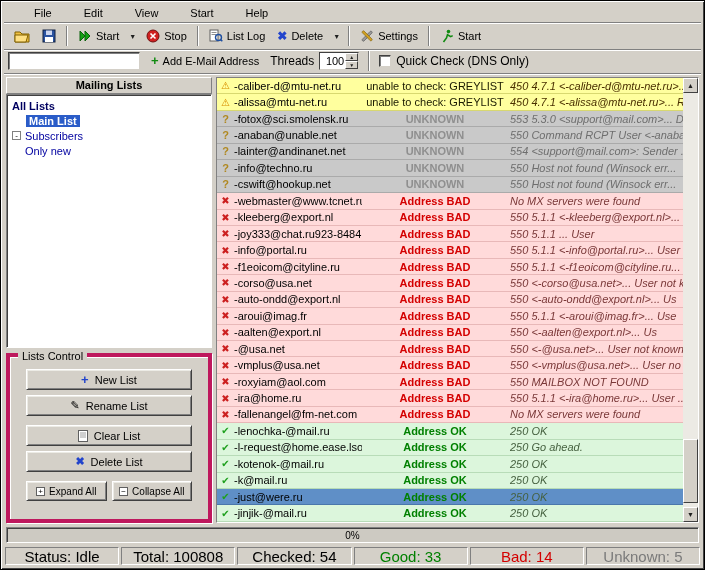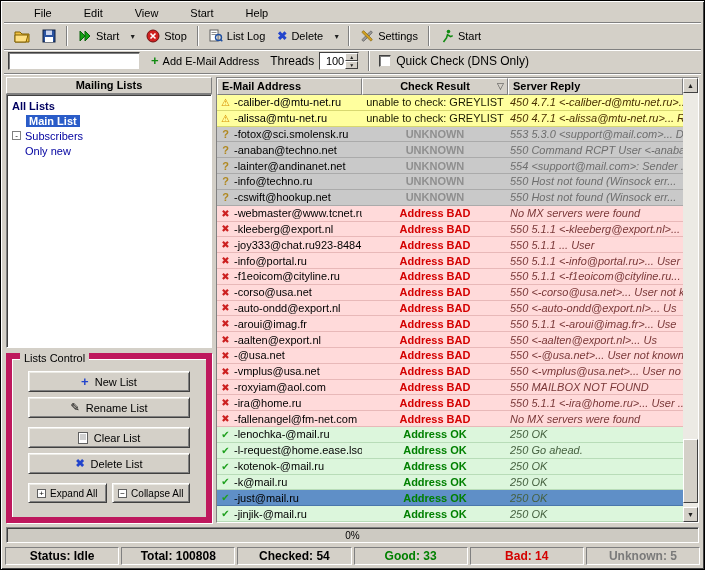--- a/index.html
+++ b/index.html
@@ -45,21 +45,21 @@
   .main { flex:1; display:flex; gap:4px; padding:3px 2px 2px; min-height:0; }
   .leftpanel { width:206px; display:flex; flex-direction:column; flex:0 0 auto; }
   .hdrband { height:17px; background:#d4d0c8; border:1px solid; border-color:#fff #808080 #808080 #fff; font-size:11px; font-weight:bold; text-align:center; line-height:15px; flex:0 0 auto; }
 
   .tree { flex:1; background:#fff; border:1px solid; border-color:#808080 #fff #fff #808080; box-shadow: inset 1px 1px 0 #404040; padding:3px 0; overflow:hidden; }
   .tree-item { display:flex; align-items:center; height:15px; font-size:11px; color:#0000a0; white-space:nowrap; cursor:default; }
   .tree-item.bold .tlabel { font-weight:bold; color:#000060; }
   .tree-item.sel .tlabel { background:#2a5cc8; color:#fff; font-weight:bold; padding:0 3px; }
   .expander { width:9px; height:9px; border:1px solid #808080; background:#fff; font-size:8px; line-height:7px; text-align:center; color:#000; margin-right:4px; flex:0 0 auto; }
 
-  .lists-control { height:170px; flex:0 0 auto; margin-top:5px; border:6px solid #be185d; box-shadow: inset 1px 1px 0 #fff, 1px 1px 0 #fff; position:relative; padding:12px 16px 16px; }
+  .lists-control { height:170px; flex:0 0 auto; margin-top:5px; border:4px solid #be185d; box-shadow: inset 1px 1px 0 #fff, 1px 1px 0 #fff; position:relative; padding:12px 16px 16px; }
   .lc-title { position:absolute; top:-7px; left:8px; background:#d4d0c8; font-size:11px; padding:0 4px; }
   .lcbtn { width:100%; height:21px; background:#d4d0c8; border:1px solid; border-color:#fff #404040 #404040 #fff; box-shadow: inset 1px 1px 0 #ecebe5, inset -1px -1px 0 #808080; font-size:11px; display:flex; align-items:center; justify-content:center; gap:6px; margin-bottom:5px; cursor:default; }
   .lcbtn.gap { margin-top:9px; }
   .lc-ic { font-size:11px; }
   .lc-ic.plus { color:#2244cc; font-weight:bold; font-size:13px; }
   .lc-ic.cross { color:#2244cc; font-weight:bold; }
   .lc-row { display:flex; gap:5px; margin-top:9px; }
   .lcbtn.small { flex:1; height:20px; margin:0; font-size:10px; gap:4px; padding:0 2px; }
   .mini-box { width:9px; height:9px; border:1px solid #606060; background:#fff; font-size:8px; line-height:7px; text-align:center; color:#000; flex:0 0 auto; }
 
@@ -102,21 +102,21 @@
 
   
   .vscroll { width:15px; flex:0 0 auto; display:flex; flex-direction:column; background:#eceae4; }
   .sbtn { height:15px; background:#d4d0c8; border:1px solid; border-color:#fff #404040 #404040 #fff; font-size:7px; line-height:13px; text-align:center; color:#202020; flex:0 0 auto; }
   .strack { flex:1; position:relative; }
   .sthumb { position:absolute; left:0; right:0; bottom:4px; height:64px; background:#d4d0c8; border:1px solid; border-color:#fff #404040 #404040 #fff; }
 
   
   .progress { height:16px; margin:2px 2px 2px; border:1px solid; border-color:#808080 #fff #fff #808080; box-shadow: inset 1px 1px 0 #404040; background:#cdcac2; font-size:10px; display:flex; align-items:center; justify-content:center; flex:0 0 auto; }
   .statusbar { height:21px; display:flex; gap:2px; padding:2px 1px 1px; flex:0 0 auto; }
-  .sb-panel { flex:1; border:1px solid; border-color:#808080 #fff #fff #808080; font-size:12px; font-weight:bold; display:flex; align-items:center; justify-content:center; white-space:nowrap; overflow:hidden; }
+  .sb-panel { flex:1; border:1px solid; border-color:#808080 #fff #fff #808080; font-size:15px; font-weight:normal; display:flex; align-items:center; justify-content:center; white-space:nowrap; overflow:hidden; }
 </style>
 </head>
 <body>
 
 <div class="window">
 
 
   <div class="menubar" id="menu-items">
       <div class="menu-item">File</div>
       <div class="menu-item">Edit</div>
@@ -261,28 +261,20 @@
             <span class="mini-box">−</span>
             <span>Collapse All</span>
           </div>
         </div>
       </div>
     </div>
 
     <div class="rightpanel">
       <div class="table-wrap">
         <div class="table">
-          <div class="thead">
-            <div class="th c1">E-Mail Address</div>
-            <div class="th c2">
-              <span>Check Result</span>
-              <span class="sortglyph">▽</span>
-            </div>
-            <div class="th c3">Server Reply</div>
-          </div>
           <div class="tbody" id="rows">
               <div class="trow st-greylist">
                 <div class="tc c1">
                   <span class="ricon i-greylist">⚠</span>
                   <span>-caliber-d@mtu-net.ru</span>
                 </div>
                 <div class="tc c2 c-result">unable to check: GREYLIST</div>
                 <div class="tc c3 c-reply">450 4.7.1 &lt;-caliber-d@mtu-net.ru&gt;...</div>
               </div>
               <div class="trow st-greylist">
@@ -297,21 +289,21 @@
                 <div class="tc c1">
                   <span class="ricon i-unknown">?</span>
                   <span>-fotox@sci.smolensk.ru</span>
                 </div>
                 <div class="tc c2 c-result">UNKNOWN</div>
                 <div class="tc c3 c-reply">553 5.3.0 &lt;support@mail.com&gt;... D</div>
               </div>
               <div class="trow st-unknown">
                 <div class="tc c1">
                   <span class="ricon i-unknown">?</span>
-                  <span>-anaban@techno.net</span>
+                  <span>-anaban@unable.net</span>
                 </div>
                 <div class="tc c2 c-result">UNKNOWN</div>
                 <div class="tc c3 c-reply">550 Command RCPT User &lt;-anaba</div>
               </div>
               <div class="trow st-unknown">
                 <div class="tc c1">
                   <span class="ricon i-unknown">?</span>
                   <span>-lainter@andinanet.net</span>
                 </div>
                 <div class="tc c2 c-result">UNKNOWN</div>
@@ -473,21 +465,21 @@
                 <div class="tc c1">
                   <span class="ricon i-ok">✔</span>
                   <span>-k@mail.ru</span>
                 </div>
                 <div class="tc c2 c-result">Address OK</div>
                 <div class="tc c3 c-reply">250 OK</div>
               </div>
               <div class="trow st-ok selected">
                 <div class="tc c1">
                   <span class="ricon i-ok">✔</span>
-                  <span>-just@mail.ru</span>
+                  <span>-just@were.ru</span>
                 </div>
                 <div class="tc c2 c-result">Address OK</div>
                 <div class="tc c3 c-reply">250 OK</div>
               </div>
               <div class="trow st-ok">
                 <div class="tc c1">
                   <span class="ricon i-ok">✔</span>
                   <span>-jinjik-@mail.ru</span>
                 </div>
                 <div class="tc c2 c-result">Address OK</div>

